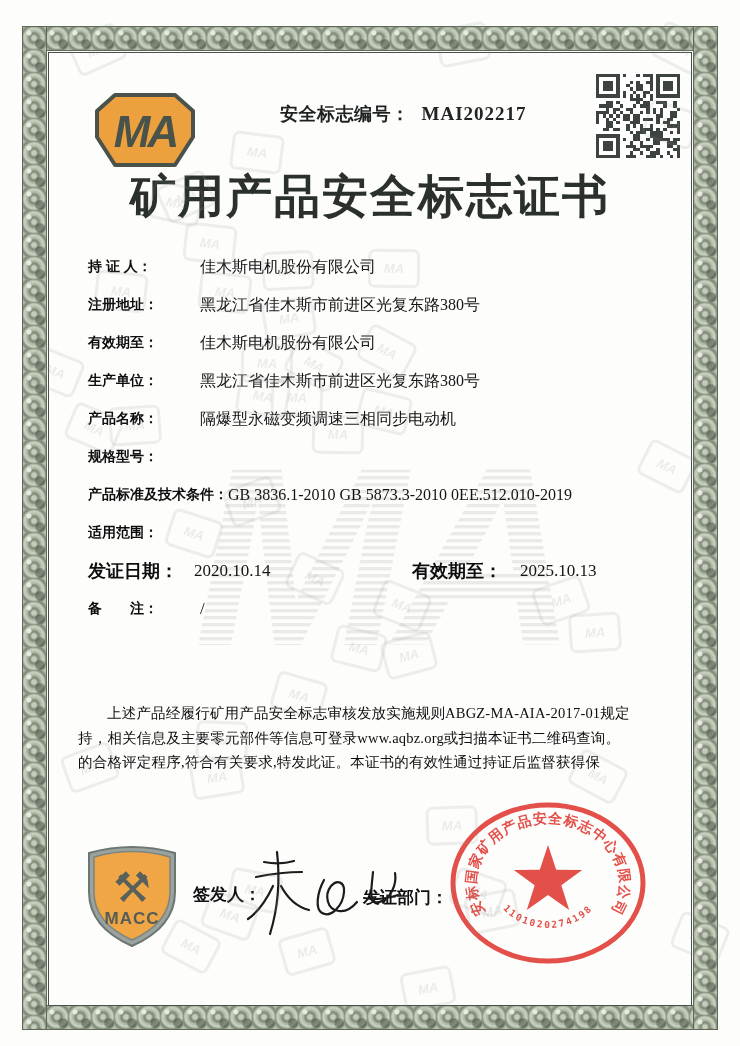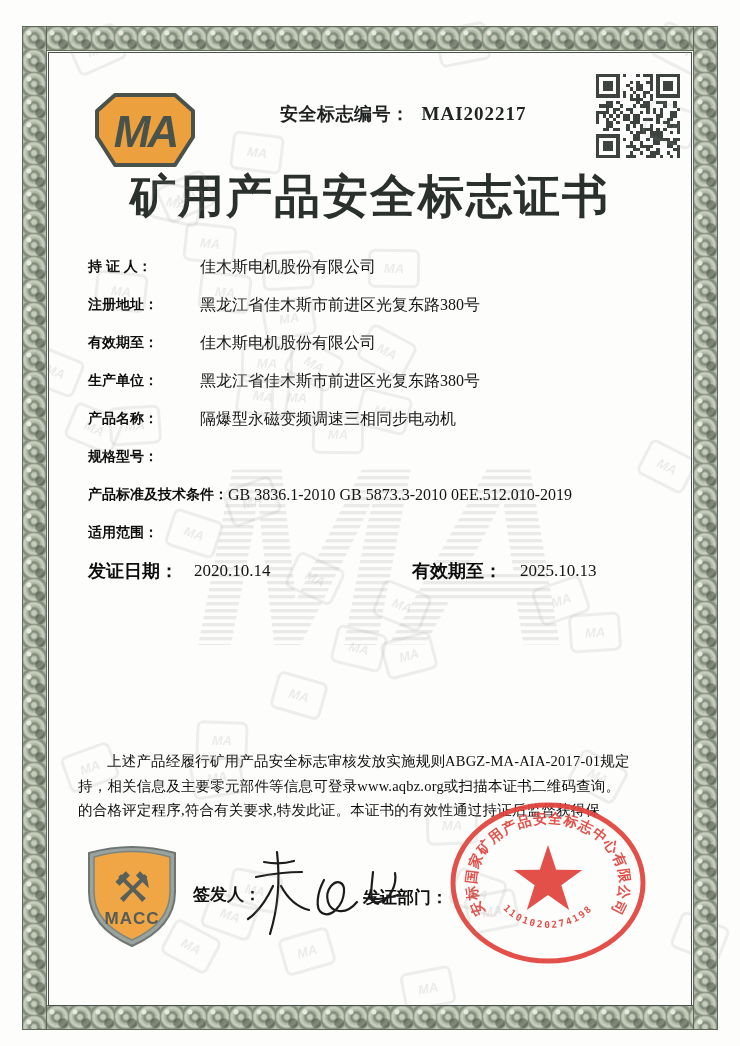--- a/index.html
+++ b/index.html
@@ -47,21 +47,21 @@
   .dates-row span{position:absolute;top:50%;transform:translateY(-50%);white-space:pre;}
   .dlabel{font-weight:bold;font-size:18px;color:#0d0d0d;}
   .dvalue{font-family:"Liberation Serif",serif;font-size:17px;color:#141414;}
   .remark-row{position:absolute;left:88px;top:590px;width:586px;height:38px;display:flex;align-items:center;z-index:2;}
   .remark-row .flabel{width:112px;}
   .remark-row .fvalue{font-size:17px;}
 
   
   .statement{position:absolute;left:78px;top:701px;z-index:2;font-family:"Liberation Serif",serif;
     font-size:14.5px;line-height:24.5px;color:#0e0e0e;white-space:nowrap;letter-spacing:.2px;}
-  .statement .indent{text-indent:2em;margin-top:48px;}
+  .statement .indent{text-indent:2em;}
 
   
   .shield{position:absolute;left:82px;top:840px;z-index:2;}
   .signer-label{position:absolute;left:193px;top:883px;font-size:17px;font-weight:bold;color:#101010;z-index:2;white-space:pre;}
   .signature{position:absolute;left:236px;top:840px;z-index:3;}
   .dept-label{position:absolute;left:363px;top:886px;font-size:17px;font-weight:bold;color:#101010;z-index:2;white-space:pre;}
   .stamp{position:absolute;left:448px;top:797px;z-index:3;opacity:.93;}
 </style>
 </head>
 <body>
@@ -339,20 +339,24 @@
       </div>
     </div>
 
   <div class="dates-row">
     <span class="dlabel" style="left:0">发证日期：</span>
     <span class="dvalue" style="left:106px">2020.10.14</span>
     <span class="dlabel" style="left:324px">有效期至：</span>
     <span class="dvalue" style="left:432px">2025.10.13</span>
   </div>
 
+  <div class="remark-row">
+    <span class="flabel">备　　注：</span>
+    <span class="fvalue">/</span>
+  </div>
 
   <div class="statement" id="statement">
       <div class="indent">上述产品经履行矿用产品安全标志审核发放实施规则ABGZ-MA-AIA-2017-01规定</div>
       <div>持，相关信息及主要零元部件等信息可登录www.aqbz.org或扫描本证书二维码查询。</div>
       <div>的合格评定程序,符合有关要求,特发此证。本证书的有效性通过持证后监督获得保</div>
     </div>
 
   <svg class="shield" width="100" height="110" viewBox="0 0 100 110">
     <path d="M7,13 Q50,1 93,13 L93,52 Q93,87 50,106 Q7,87 7,52 Z" fill="#9aa39e" stroke="#6d7672" stroke-width="2"></path>
     <path d="M12,17 Q50,6 88,17 L88,52 Q88,83 50,100 Q12,83 12,52 Z" fill="#F0A644" stroke="#7c8580" stroke-width="1.5"></path>

